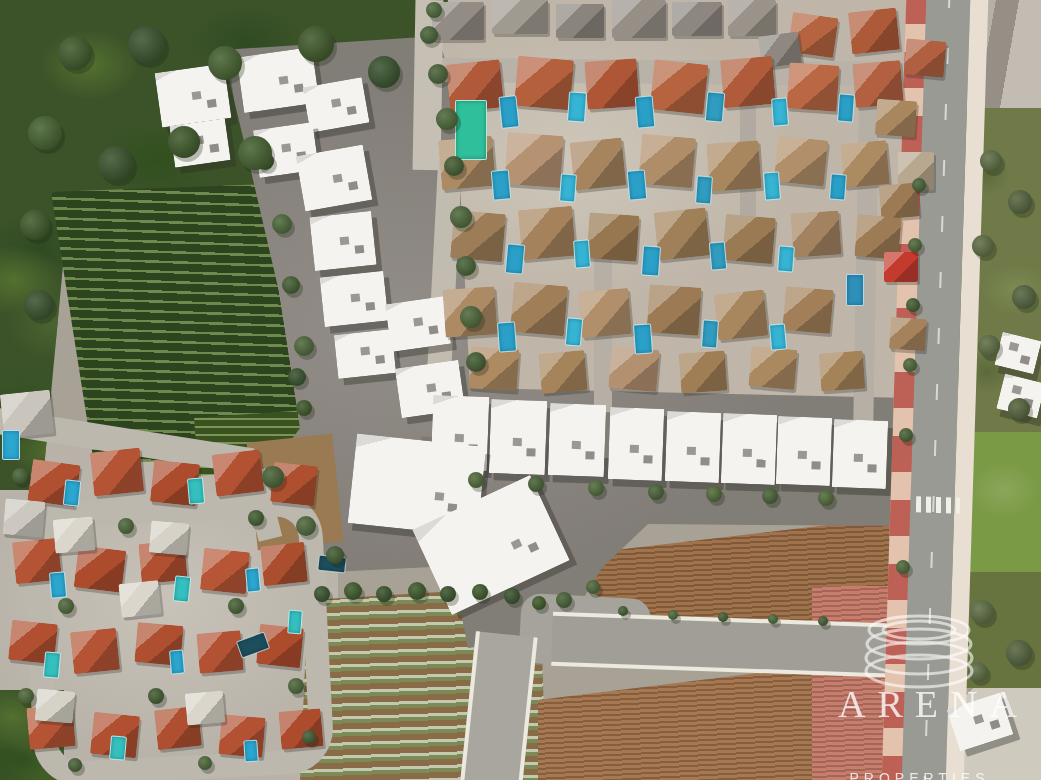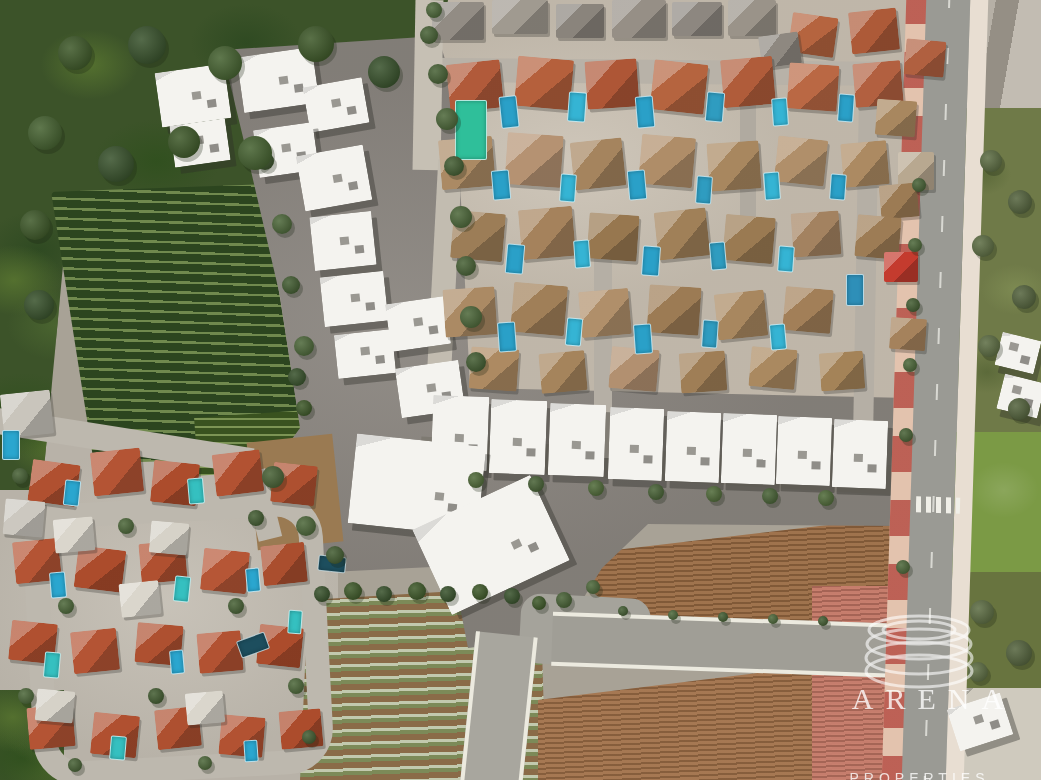--- a/index.html
+++ b/index.html
@@ -95,21 +95,21 @@
   .wb::after{content:'';position:absolute;right:18%;bottom:24%;width:9px;height:8px;
     background:#8f8d88;box-shadow:-14px -10px 0 #9a9892;}
   .villa{border-radius:2px;box-shadow:2px 3px 0 rgba(40,40,35,.28);}
   .pool{border:1px solid rgba(240,248,250,.7);border-radius:2px;box-shadow:inset 0 0 4px rgba(0,0,0,.3);}
   .tree{border-radius:50%;box-shadow:3px 4px 0 rgba(25,35,18,.28);}
 
   
   #watermark{left:818px;top:598px;width:223px;height:182px;color:rgba(255,255,255,.78);pointer-events:none;}
   #wm-logo{left:36px;top:16px;width:130px;height:86px;opacity:.8;}
   #wm-brand{left:0;top:84px;width:100%;text-align:center;
-    font-family:"Liberation Serif",serif;font-weight:400;font-size:30px;letter-spacing:12px;text-indent:8px;}
+    font-family:"Liberation Serif",serif;font-weight:400;font-size:38px;letter-spacing:12px;text-indent:8px;}
   #wm-tagline{left:0;top:132px;width:100%;text-align:center;margin-left:-10px;
     font-family:"Liberation Sans",sans-serif;font-size:14px;letter-spacing:5px;margin-top:40px;}
 </style>
 </head>
 <body>
 
 <div id="scene">
 
   <div id="villa-base"></div>
   <div id="village-base"></div>

